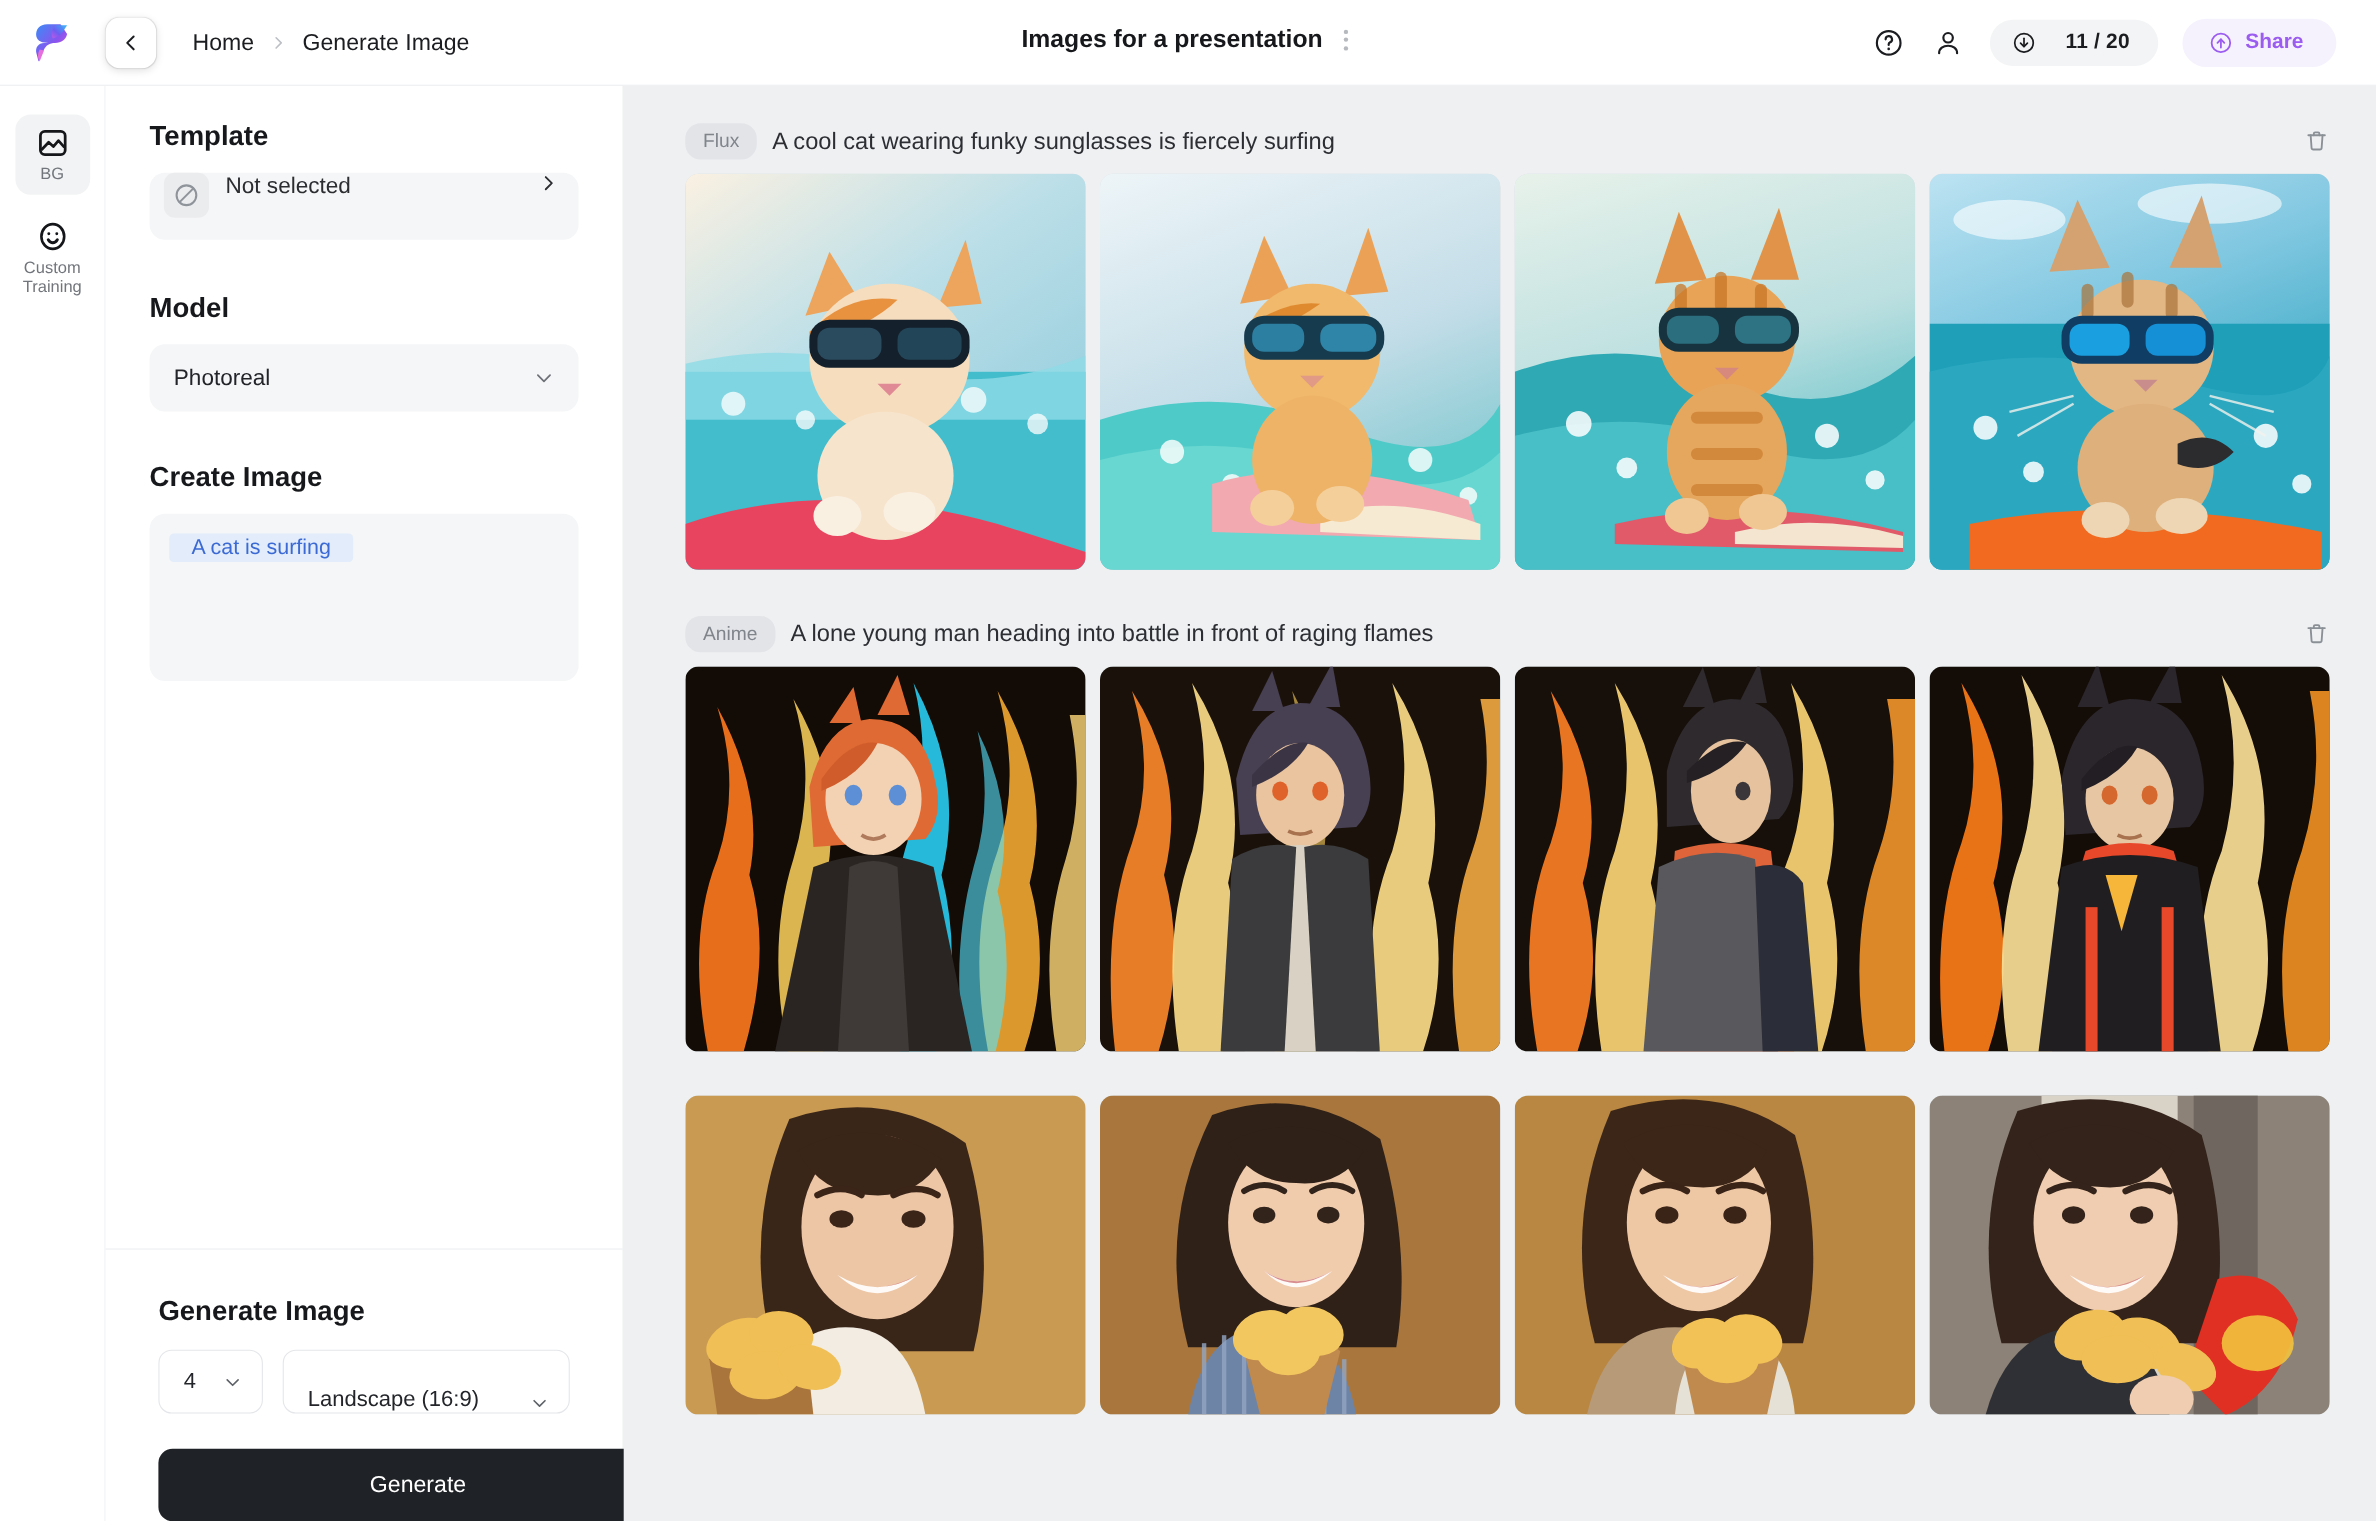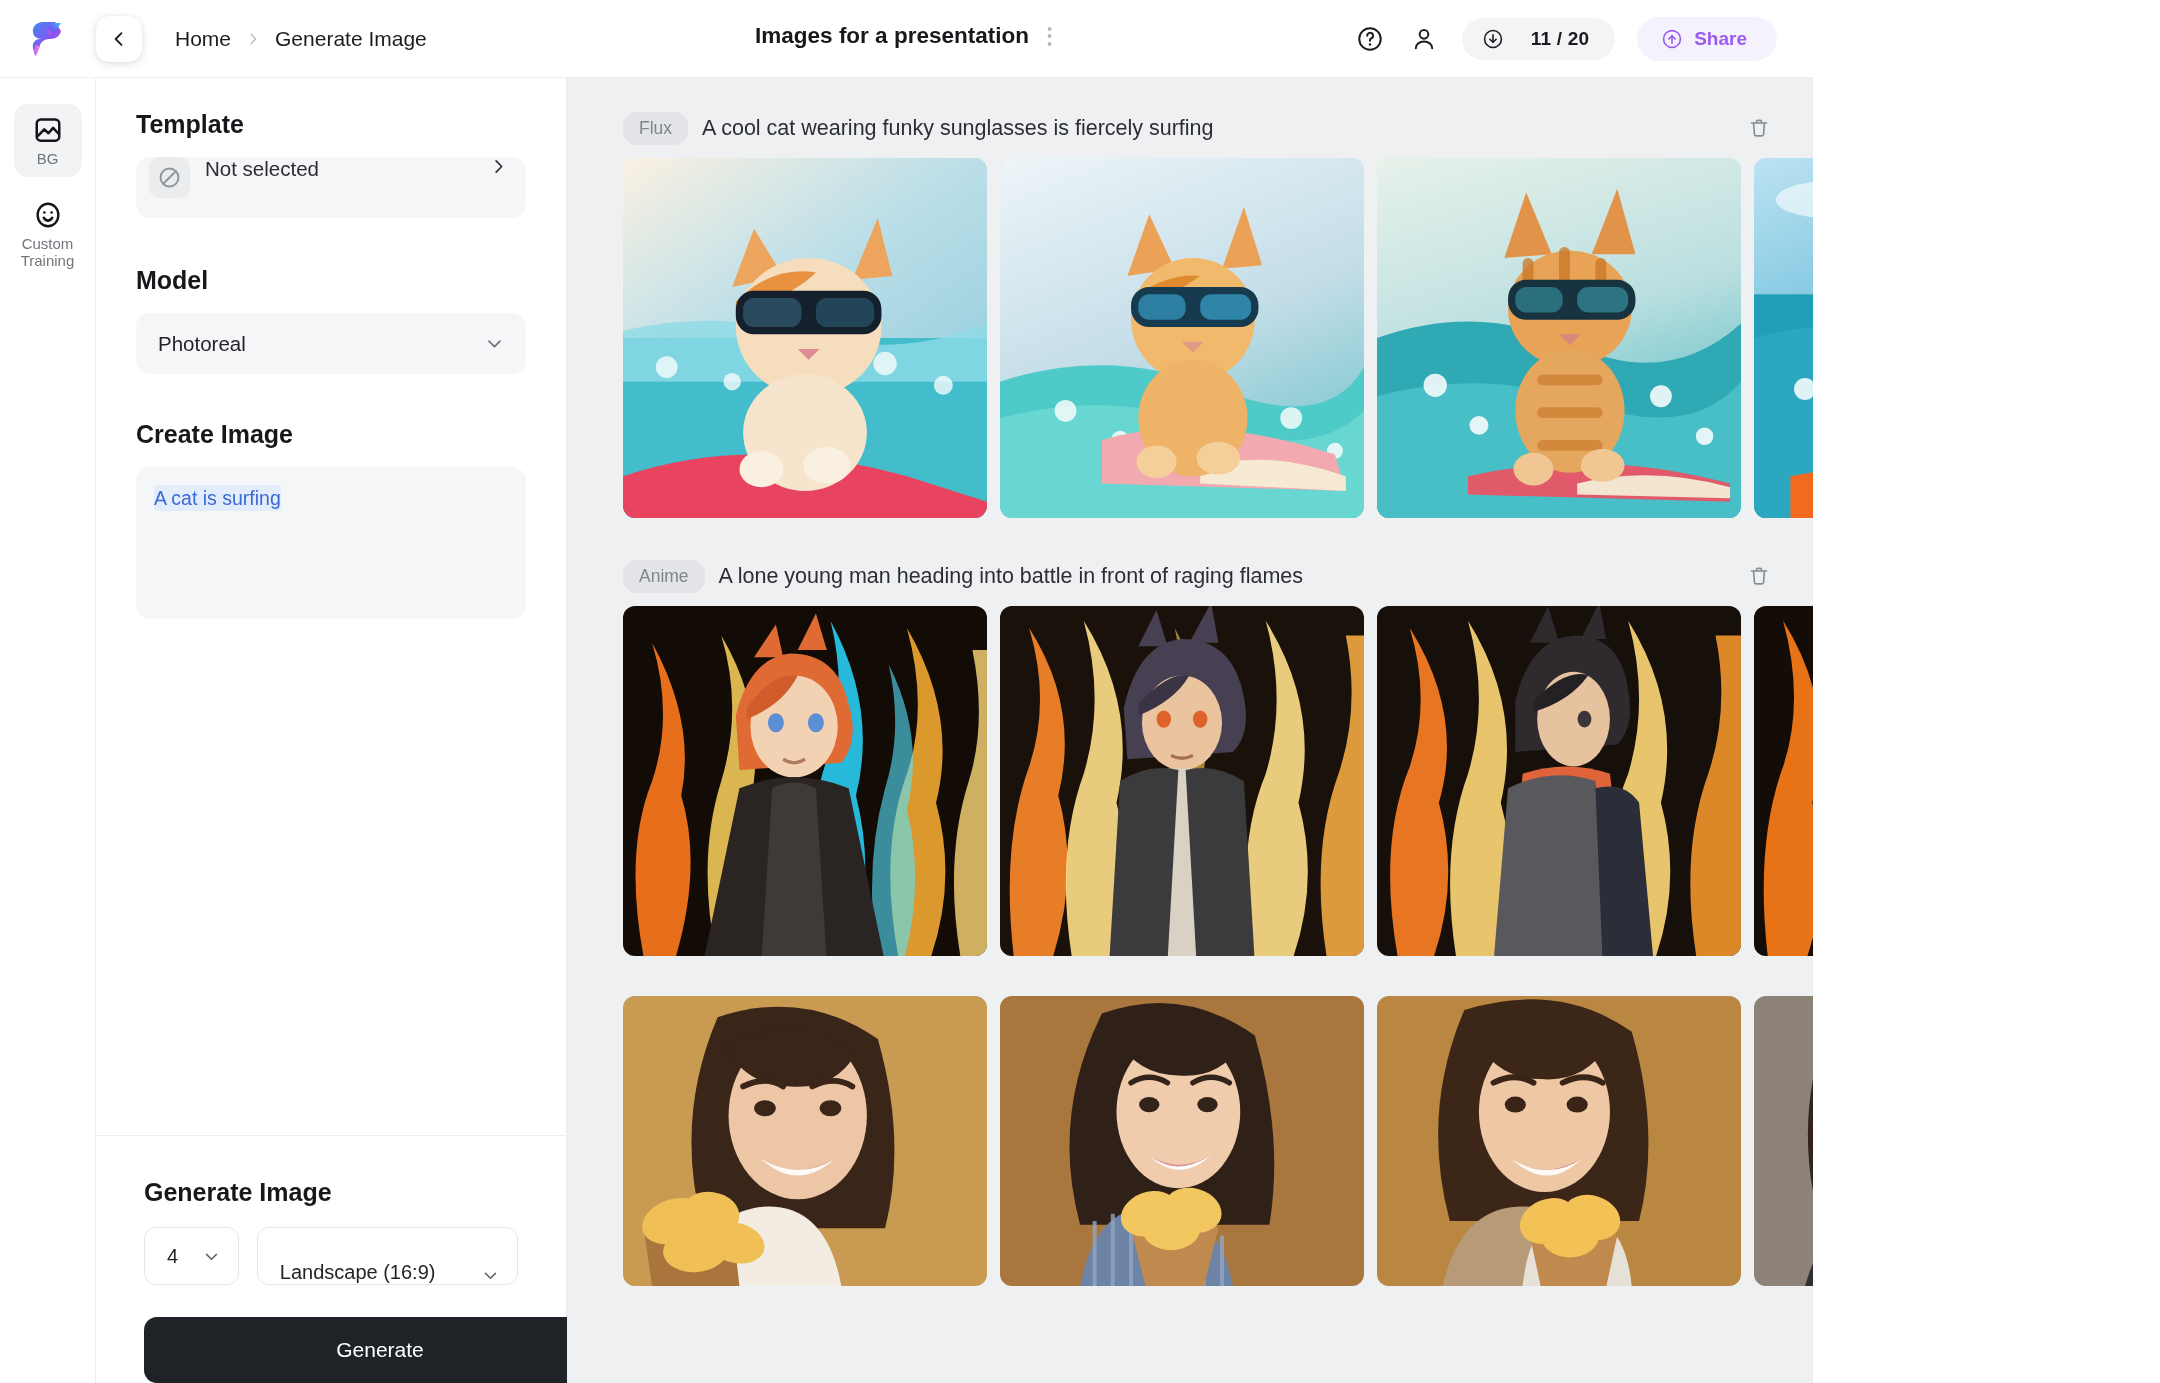--- a/index.html
+++ b/index.html
@@ -2,21 +2,21 @@
 <html><head>
 <meta charset="utf-8">
 <style>
   * { box-sizing: border-box; margin: 0; padding: 0; }
   html, body {
     width: 2160px; height: 1383px;
     font-family: "Liberation Sans", sans-serif;
     background: #ffffff;
     overflow: hidden;
   }
-  .app { position: relative; width: 1813px; height: 1383px; display: flex; flex-direction: column; }
+  .app { position: relative; width: 2160px; height: 1383px; display: flex; flex-direction: column; }
 
   
   .topbar {
     height: 78px; min-height: 78px;
     background: #fff;
     border-bottom: 1px solid #eceef0;
     display: flex; align-items: center;
     position: relative;
     z-index: 5;
   }
@@ -122,21 +122,21 @@
   .select-box .chev { margin-left: auto; display: flex; }
   .select-box .chev svg { width: 19px; height: 19px; }
 
   .prompt-box {
     background: #f5f6f7; border-radius: 14px;
     height: 152px; padding: 17px 18px;
   }
   .prompt-text {
     display: inline; font-size: 19.5px; color: #3b6ad4;
     background: #e2ecfb; border-radius: 4px;
-    padding: 2px 0; line-height: 1.5;
+    padding: 2px 20px; line-height: 1.5;
   }
 
   .panel-foot {
     border-top: 1px solid #eceef0;
     padding: 42px 48px 0 48px;
   }
   .gen-title { font-size: 25px; font-weight: bold; color: #17181b; margin-bottom: 20px; }
   .gen-controls { display: flex; gap: 18px; }
   .mini-select {
     background: #fff; border: 1px solid #e4e6e9; border-radius: 12px;

